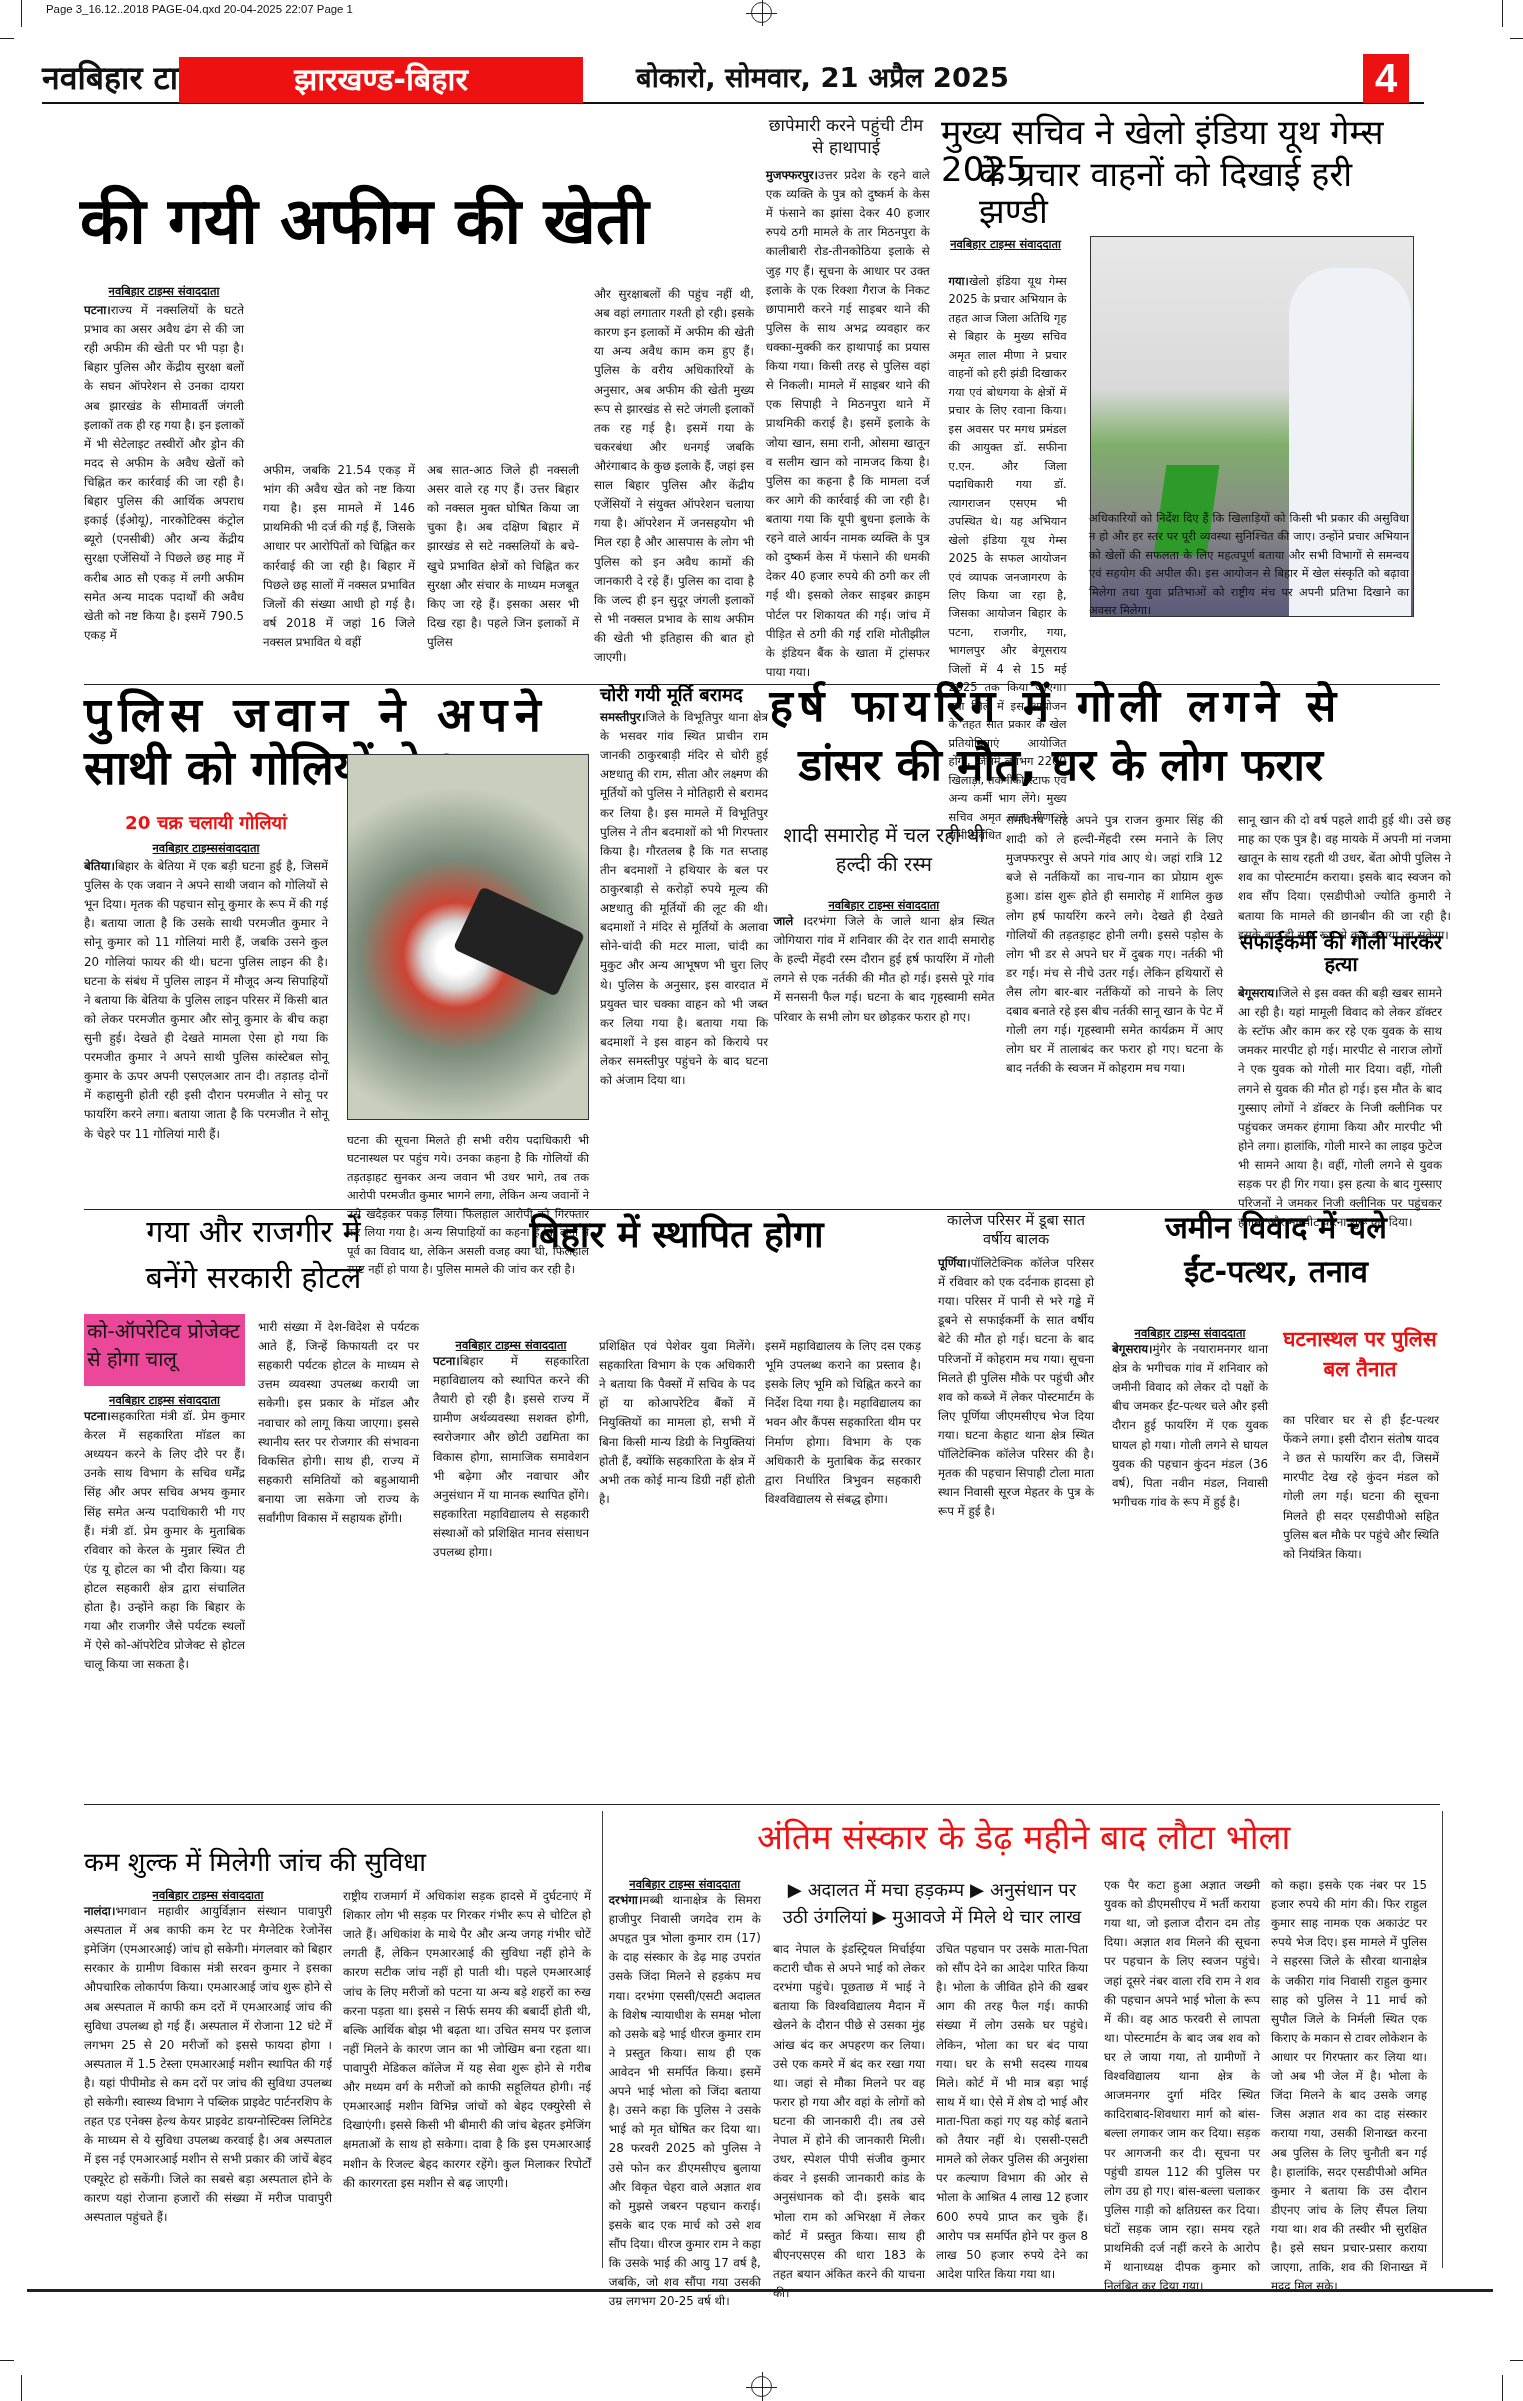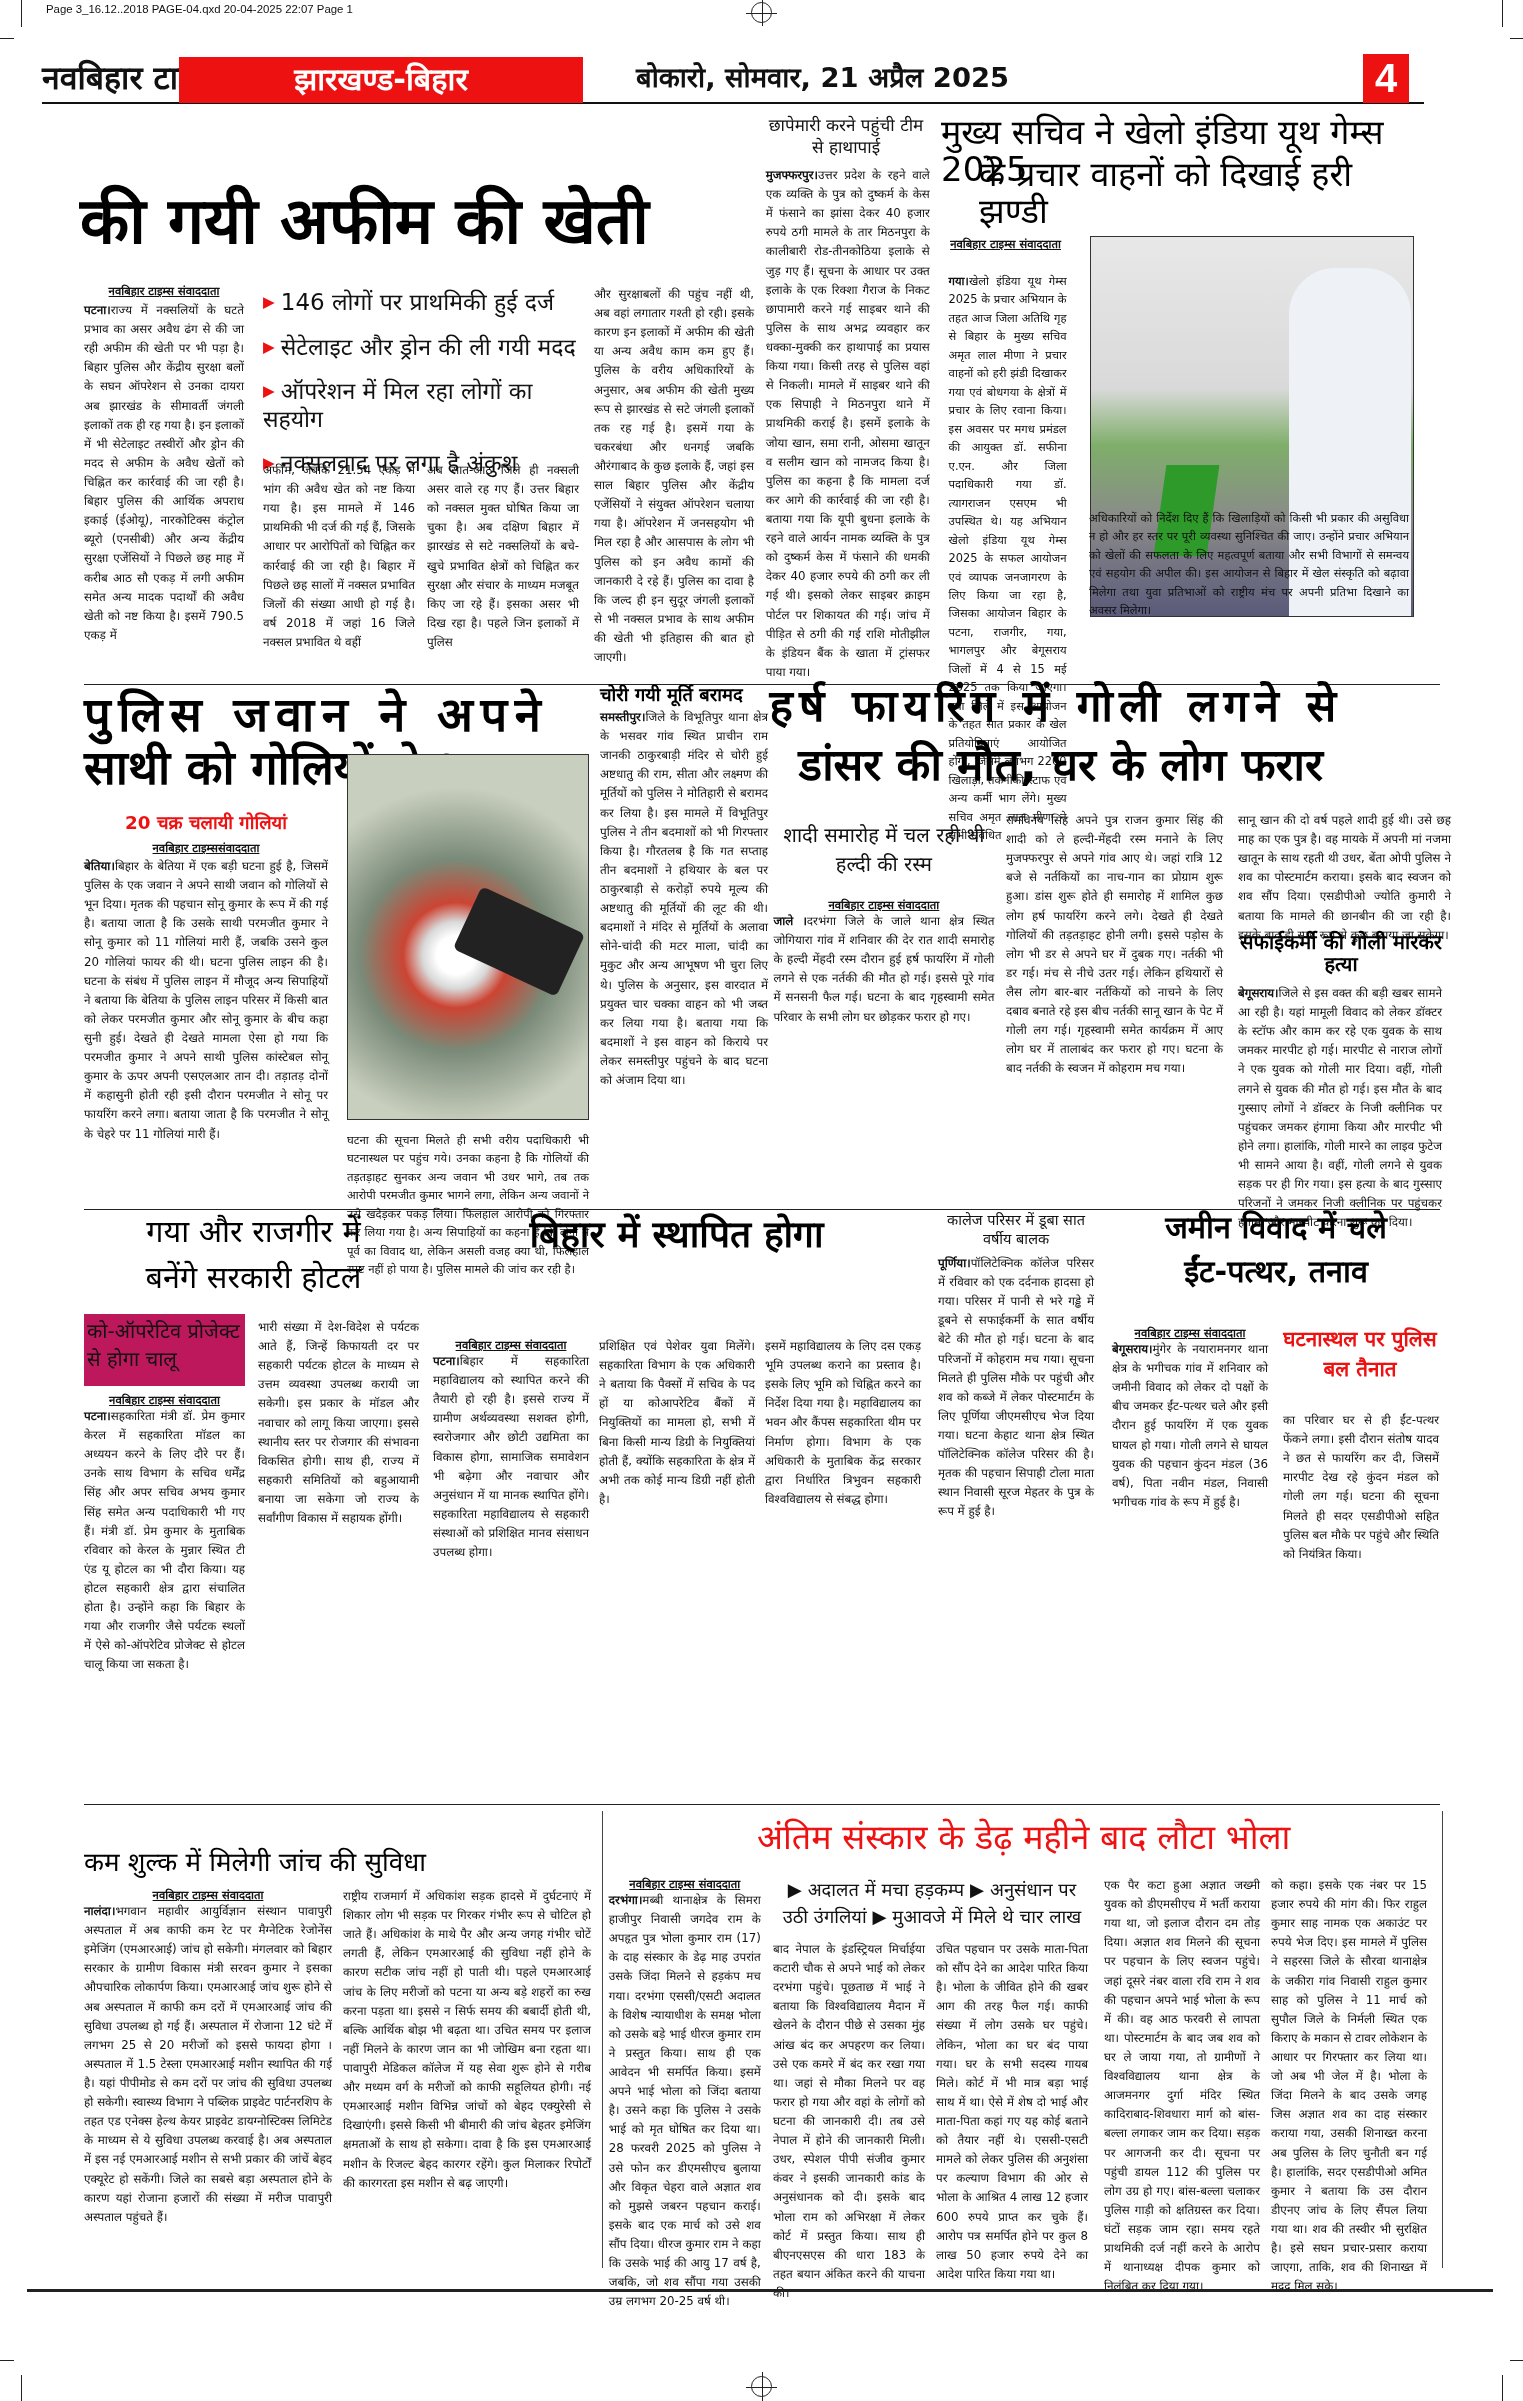--- a/index.html
+++ b/index.html
@@ -46,26 +46,20 @@
   <div class="abs mast-name">नवबिहार टाइम्स</div>
   <div class="abs mast-section">झारखण्ड-बिहार</div>
   <div class="abs mast-date">बोकारो, सोमवार, 21 अप्रैल 2025</div>
   <div class="abs mast-page">4</div>
 </div>
 
 <div class="abs" style="left:42px;top:114px;width:724px;height:510px;">
   <div class="abs hl" style="left:38px;top:72px;width:685px;font-size:64px;">की गयी अफीम की खेती</div>
   <div class="abs byline" style="left:42px;top:169px;width:160px;">नवबिहार टाइम्स संवाददाता</div>
   <div class="abs col" style="left:42px;top:187px;width:160px;"><span class="dateline">पटना।</span><span>राज्य में नक्सलियों के घटते प्रभाव का असर अवैध ढंग से की जा रही अफीम की खेती पर भी पड़ा है। बिहार पुलिस और केंद्रीय सुरक्षा बलों के सघन ऑपरेशन से उनका दायरा अब झारखंड के सीमावर्ती जंगली इलाकों तक ही रह गया है। इन इलाकों में भी सेटेलाइट तस्वीरों और ड्रोन की मदद से अफीम के अवैध खेतों को चिह्नित कर कार्रवाई की जा रही है। बिहार पुलिस की आर्थिक अपराध इकाई (ईओयू), नारकोटिक्स कंट्रोल ब्यूरो (एनसीबी) और अन्य केंद्रीय सुरक्षा एजेंसियों ने पिछले छह माह में करीब आठ सौ एकड़ में लगी अफीम समेत अन्य मादक पदार्थों की अवैध खेती को नष्ट किया है। इसमें 790.5 एकड़ में</span></div>
-  <div class="abs" style="left:221px;top:175px;width:320px;">
-    <div class="bullet" style="margin-bottom:17px;">146 लोगों पर प्राथमिकी हुई दर्ज</div>
-    <div class="bullet" style="margin-bottom:17px;">सेटेलाइट और ड्रोन की ली गयी मदद</div>
-    <div class="bullet" style="margin-bottom:17px;">ऑपरेशन में मिल रहा लोगों का सहयोग</div>
-    <div class="bullet">नक्सलवाद पर लगा है अंकुश</div>
-  </div>
   <div class="abs col" style="left:221px;top:347px;width:152px;">अफीम, जबकि 21.54 एकड़ में भांग की अवैध खेत को नष्ट किया गया है। इस मामले में 146 प्राथमिकी भी दर्ज की गई हैं, जिसके आधार पर आरोपितों को चिह्नित कर कार्रवाई की जा रही है। बिहार में पिछले छह सालों में नक्सल प्रभावित जिलों की संख्या आधी हो गई है। वर्ष 2018 में जहां 16 जिले नक्सल प्रभावित थे वहीं</div>
   <div class="abs col" style="left:385px;top:347px;width:152px;">अब सात-आठ जिले ही नक्सली असर वाले रह गए हैं। उत्तर बिहार को नक्सल मुक्त घोषित किया जा चुका है। अब दक्षिण बिहार में झारखंड से सटे नक्सलियों के बचे-खुचे प्रभावित क्षेत्रों को चिह्नित कर सुरक्षा और संचार के माध्यम मजबूत किए जा रहे हैं। इसका असर भी दिख रहा है। पहले जिन इलाकों में पुलिस</div>
   <div class="abs col" style="left:552px;top:171px;width:160px;">और सुरक्षाबलों की पहुंच नहीं थी, अब वहां लगातार गश्ती हो रही। इसके कारण इन इलाकों में अफीम की खेती या अन्य अवैध काम कम हुए हैं। पुलिस के वरीय अधिकारियों के अनुसार, अब अफीम की खेती मुख्य रूप से झारखंड से सटे जंगली इलाकों तक रह गई है। इसमें गया के चकरबंधा और धनगई जबकि औरंगाबाद के कुछ इलाके हैं, जहां इस साल बिहार पुलिस और केंद्रीय एजेंसियों ने संयुक्त ऑपरेशन चलाया गया है। ऑपरेशन में जनसहयोग भी मिल रहा है और आसपास के लोग भी पुलिस को इन अवैध कामों की जानकारी दे रहे हैं। पुलिस का दावा है कि जल्द ही इन सुदूर जंगली इलाकों से भी नक्सल प्रभाव के साथ अफीम की खेती भी इतिहास की बात हो जाएगी।</div>
 </div>
 
 <div class="abs" style="left:762px;top:114px;width:171px;height:503px;">
   <div class="abs sub" style="left:0;top:0;width:168px;font-size:17px;font-weight:normal;line-height:1.3;">छापेमारी करने पहुंची टीम से हाथापाई</div>
   <div class="abs col" style="left:3.8px;top:52px;width:164px;"><span class="dateline">मुजफ्फरपुर।</span><span>उत्तर प्रदेश के रहने वाले एक व्यक्ति के पुत्र को दुष्कर्म के केस में फंसाने का झांसा देकर 40 हजार रुपये ठगी मामले के तार मिठनपुरा के कालीबारी रोड-तीनकोठिया इलाके से जुड़ गए हैं। सूचना के आधार पर उक्त इलाके के एक रिक्शा गैराज के निकट छापामारी करने गई साइबर थाने की पुलिस के साथ अभद्र व्यवहार कर धक्का-मुक्की कर हाथापाई का प्रयास किया गया। किसी तरह से पुलिस वहां से निकली। मामले में साइबर थाने की एक सिपाही ने मिठनपुरा थाने में प्राथमिकी कराई है। इसमें इलाके के जोया खान, समा रानी, ओसमा खातून व सलीम खान को नामजद किया है। पुलिस का कहना है कि मामला दर्ज कर आगे की कार्रवाई की जा रही है। बताया गया कि यूपी बुधना इलाके के रहने वाले आर्यन नामक व्यक्ति के पुत्र को दुष्कर्म केस में फंसाने की धमकी देकर 40 हजार रुपये की ठगी कर ली गई थी। इसको लेकर साइबर क्राइम पोर्टल पर शिकायत की गई। जांच में पीड़ित से ठगी की गई राशि मोतीझील के इंडियन बैंक के खाता में ट्रांसफर पाया गया।</span></div>
 </div>
 
@@ -113,21 +107,21 @@
 <div class="abs" style="left:1238px;top:931px;width:206px;height:282px;">
   <div class="abs hl sub" style="left:0;top:0;width:206px;font-size:20px;">सफाईकर्मी की गोली मारकर हत्या</div>
   <div class="abs col" style="left:0;top:53px;width:204px;"><span class="dateline">बेगूसराय।</span><span>जिले से इस वक्त की बड़ी खबर सामने आ रही है। यहां मामूली विवाद को लेकर डॉक्टर के स्टॉफ और काम कर रहे एक युवक के साथ जमकर मारपीट हो गई। मारपीट से नाराज लोगों ने एक युवक को गोली मार दिया। वहीं, गोली लगने से युवक की मौत हो गई। इस मौत के बाद गुस्साए लोगों ने डॉक्टर के निजी क्लीनिक पर पहुंचकर जमकर हंगामा किया और मारपीट भी होने लगा। हालांकि, गोली मारने का लाइव फुटेज भी सामने आया है। वहीं, गोली लगने से युवक सड़क पर ही गिर गया। इस हत्या के बाद गुस्साए परिजनों ने जमकर निजी क्लीनिक पर पहुंचकर हंगामा और मारपीट करना शुरू कर दिया।</span></div>
 </div>
 
 <div class="abs rule-h" style="left:84px;top:1209px;width:1356px;height:0.8px;"></div>
 
 <div class="abs" style="left:84px;top:1215px;width:339px;height:625px;">
   <div class="abs hl sub" style="left:0;top:0;width:339px;font-size:30.5px;font-weight:normal;">गया और राजगीर में</div>
   <div class="abs hl sub" style="left:0;top:46px;width:339px;font-size:30.5px;font-weight:normal;">बनेंगे सरकारी होटल</div>
-  <div class="abs" style="left:0;top:99px;width:161px;height:72px;background:#be185d;font-size:20px;line-height:1.4;padding:3px;">को-ऑपरेटिव प्रोजेक्ट से होगा चालू</div>
+  <div class="abs" style="left:0;top:99px;width:161px;height:72px;background:#ec4899;font-size:20px;line-height:1.4;padding:3px;">को-ऑपरेटिव प्रोजेक्ट से होगा चालू</div>
   <div class="abs byline" style="left:0;top:177px;width:161px;">नवबिहार टाइम्स संवाददाता</div>
   <div class="abs col" style="left:0;top:192px;width:161px;"><span class="dateline">पटना।</span><span>सहकारिता मंत्री डॉ. प्रेम कुमार केरल में सहकारिता मॉडल का अध्ययन करने के लिए दौरे पर हैं। उनके साथ विभाग के सचिव धर्मेंद्र सिंह और अपर सचिव अभय कुमार सिंह समेत अन्य पदाधिकारी भी गए हैं। मंत्री डॉ. प्रेम कुमार के मुताबिक रविवार को केरल के मुन्नार स्थित टी एंड यू होटल का भी दौरा किया। यह होटल सहकारी क्षेत्र द्वारा संचालित होता है। उन्होंने कहा कि बिहार के गया और राजगीर जैसे पर्यटक स्थलों में ऐसे को-ऑपरेटिव प्रोजेक्ट से होटल चालू किया जा सकता है।</span></div>
   <div class="abs col" style="left:174px;top:103px;width:161px;">भारी संख्या में देश-विदेश से पर्यटक आते हैं, जिन्हें किफायती दर पर सहकारी पर्यटक होटल के माध्यम से उत्तम व्यवस्था उपलब्ध करायी जा सकेगी। इस प्रकार के मॉडल और नवाचार को लागू किया जाएगा। इससे स्थानीय स्तर पर रोजगार की संभावना विकसित होगी। साथ ही, राज्य में सहकारी समितियों को बहुआयामी बनाया जा सकेगा जो राज्य के सर्वांगीण विकास में सहायक होंगी।</div>
 </div>
 
 <div class="abs" style="left:433px;top:1215px;width:487px;height:625px;">
   <div class="abs hl sub" style="left:0;top:0;width:487px;font-size:37px;">बिहार में स्थापित होगा</div>
   <div class="abs byline" style="left:0;top:122px;width:156px;">नवबिहार टाइम्स संवाददाता</div>
   <div class="abs col" style="left:0;top:137px;width:156px;"><span class="dateline">पटना।</span><span>बिहार में सहकारिता महाविद्यालय को स्थापित करने की तैयारी हो रही है। इससे राज्य में ग्रामीण अर्थव्यवस्था सशक्त होगी, स्वरोजगार और छोटी उद्यमिता का विकास होगा, सामाजिक समावेशन भी बढ़ेगा और नवाचार और अनुसंधान में या मानक स्थापित होंगे। सहकारिता महाविद्यालय से सहकारी संस्थाओं को प्रशिक्षित मानव संसाधन उपलब्ध होगा।</span></div>
   <div class="abs col" style="left:166px;top:122px;width:156px;">प्रशिक्षित एवं पेशेवर युवा मिलेंगे। सहकारिता विभाग के एक अधिकारी ने बताया कि पैक्सों में सचिव के पद हों या कोआपरेटिव बैंकों में नियुक्तियों का मामला हो, सभी में बिना किसी मान्य डिग्री के नियुक्तियां होती हैं, क्योंकि सहकारिता के क्षेत्र में अभी तक कोई मान्य डिग्री नहीं होती है।</div>

